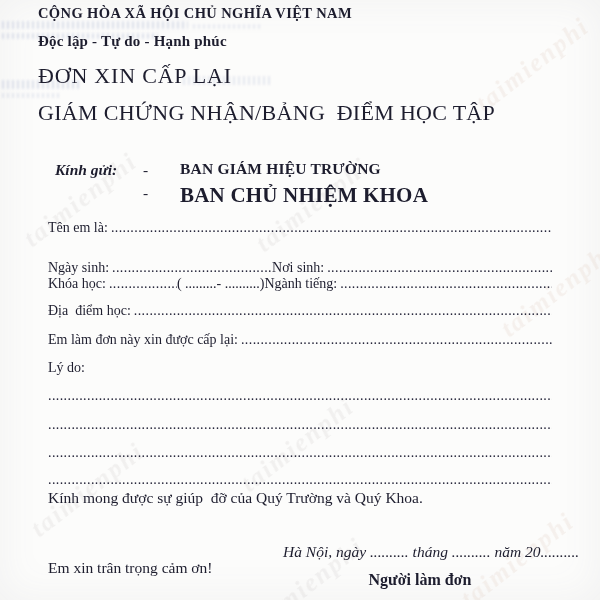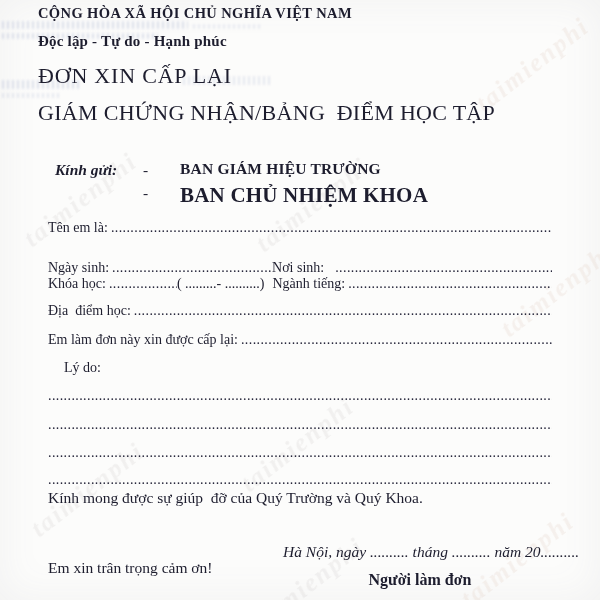--- a/index.html
+++ b/index.html
@@ -23,33 +23,33 @@
   .dash1{left:143px;top:161px;font-size:15.5px;}
   .dash2{left:143px;top:184px;font-size:15.5px;}
   .rec1{left:180px;top:160px;font-size:15.5px;font-weight:bold;letter-spacing:.2px;}
   .rec2{left:180px;top:183px;font-size:21px;font-weight:bold;letter-spacing:.2px;}
   .frow{
     left:48px;width:504px;
     display:flex;align-items:flex-end;
     font-size:14px;line-height:1.25;
   }
   .lbl{white-space:pre;flex:0 0 auto;margin-right:3px;}
-  .nom{margin-right:8px;}
+  .nom{margin-right:0;}
   .leader{
     flex:1 1 auto;min-width:0;
     overflow:hidden;white-space:nowrap;
     letter-spacing:.4px;color:#26263a;
   }
   .leaderfix{flex:0 0 auto;overflow:hidden;white-space:nowrap;letter-spacing:.4px;color:#26263a;}
   .r-name{top:219px;}
   .r-dob{top:259px;}
   .r-course{top:275px;}
   .r-loc{top:302px;}
   .r-req{top:331px;}
-  .r-reason{top:359px;margin-left:16px;}
+  .r-reason{top:359px;}
   .dotline1{top:387px;}
   .dotline2{top:416px;}
   .dotline3{top:444px;}
   .dotline4{top:471px;}
   .thanks1{left:48px;top:489px;font-size:15.5px;}
   .thanks2{left:48px;top:518px;font-size:15.5px;margin-top:41px;}
   .dateline{left:283px;top:543px;width:280px;font-size:15.5px;font-style:italic;white-space:pre;text-align:center;}
   .sig{left:285px;top:571px;width:270px;text-align:center;font-size:16px;font-weight:bold;}
   
   .wm{

